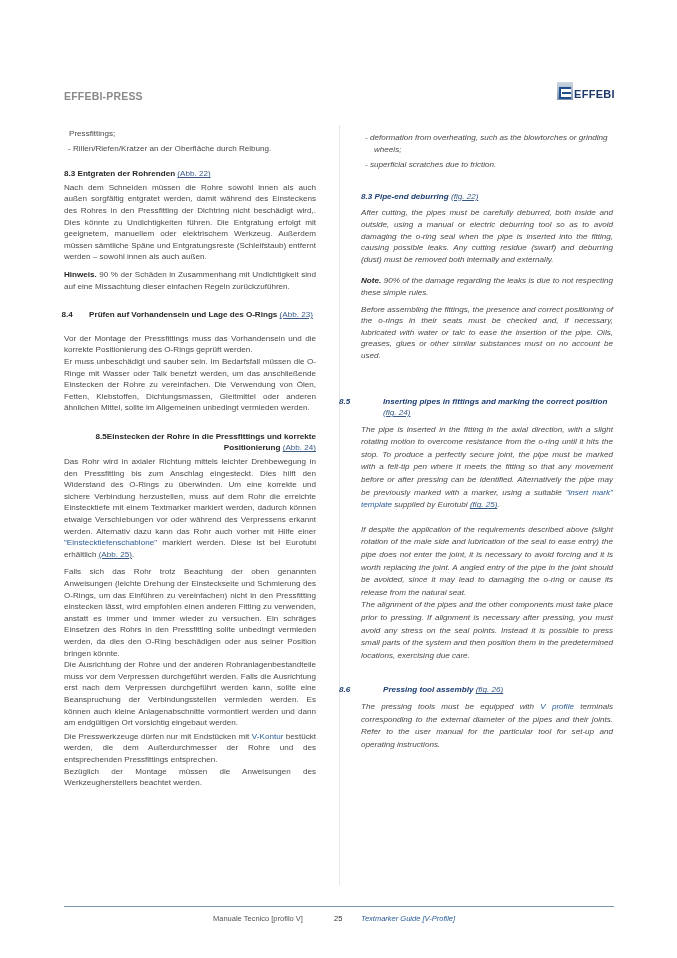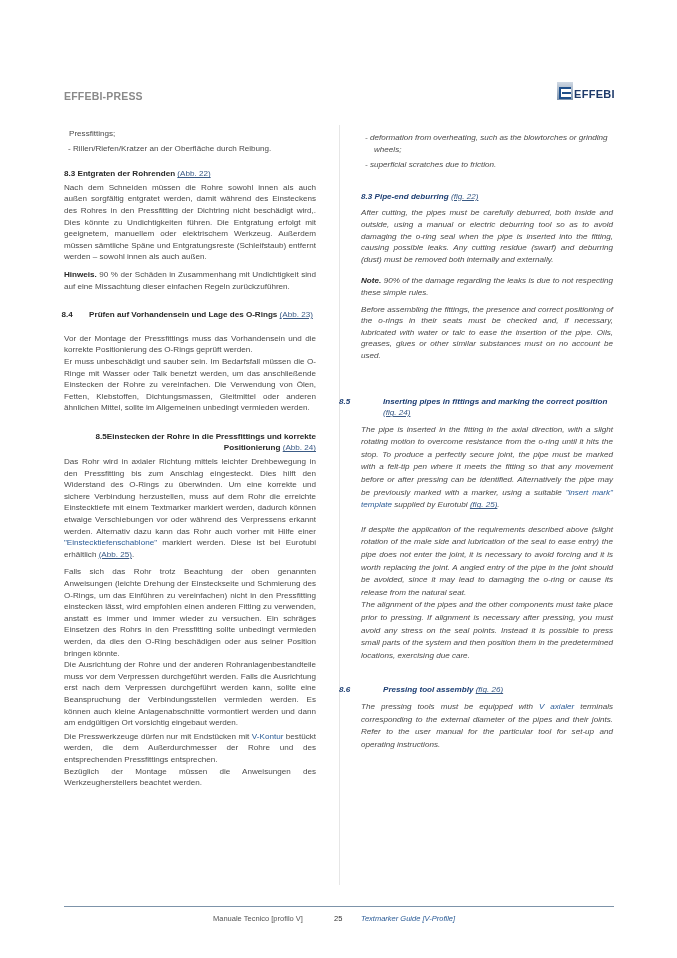--- a/index.html
+++ b/index.html
@@ -102,21 +102,21 @@
     <span class="ref">(fig. 24)</span>
   </p>
   <p class="p" style="margin-top:5px; line-height:12.6px;"><span>The pipe is inserted in the fitting in the axial direction, with a slight rotating motion to overcome resistance from the o-ring until it hits the stop. To produce a perfectly secure joint, the pipe must be marked with a felt-tip pen where it meets the fitting so that any movement before or after pressing can be identified. Alternatively the pipe may be previously marked with a marker, using a suitable </span><span class="blue">"insert mark" template</span><span> supplied by Eurotubi </span><span class="ref">(fig. 25)</span><span>.</span></p>
   <p class="p" style="margin-top:12px; line-height:12.6px;">If despite the application of the requirements described above (slight rotation of the male side and lubrication of the seal to ease entry) the pipe does not enter the joint, it is necessary to avoid forcing and it is worth replacing the joint. A angled entry of the pipe in the joint should be avoided, since it may lead to damaging the o-ring or cause its release from the natural seat.</p>
   <p class="p" style="line-height:12.6px;">The alignment of the pipes and the other components must take place prior to pressing. If alignment is necessary after pressing, you must avoid any stress on the seal points. Instead it is possible to press small parts of the system and then position them in the predetermined locations, exercising due care.</p>
 
   <p class="h-en hang" style="margin-top:22px;">
     <span class="num">8.6</span><span>Pressing tool assembly</span>
     <span class="ref">(fig. 26)</span>
   </p>
-  <p class="p" style="margin-top:5px; line-height:12.6px;"><span>The pressing tools must be equipped with </span><span class="blue">V axialer</span><span> terminals corresponding to the external diameter of the pipes and their joints. Refer to the user manual for the particular tool for set-up and operating instructions.</span></p>
+  <p class="p" style="margin-top:5px; line-height:12.6px;"><span>The pressing tools must be equipped with </span><span class="blue">V profile</span><span> terminals corresponding to the external diameter of the pipes and their joints. Refer to the user manual for the particular tool for set-up and operating instructions.</span></p>
 </div>
 
 <div class="footer-line"></div>
 <div class="footer">
   <span class="left">Manuale Tecnico [profilo V]</span>
   <span class="page">25</span>
   <span class="right">Textmarker Guide [V-Profile]</span>
 </div>
 
 </body></html>

